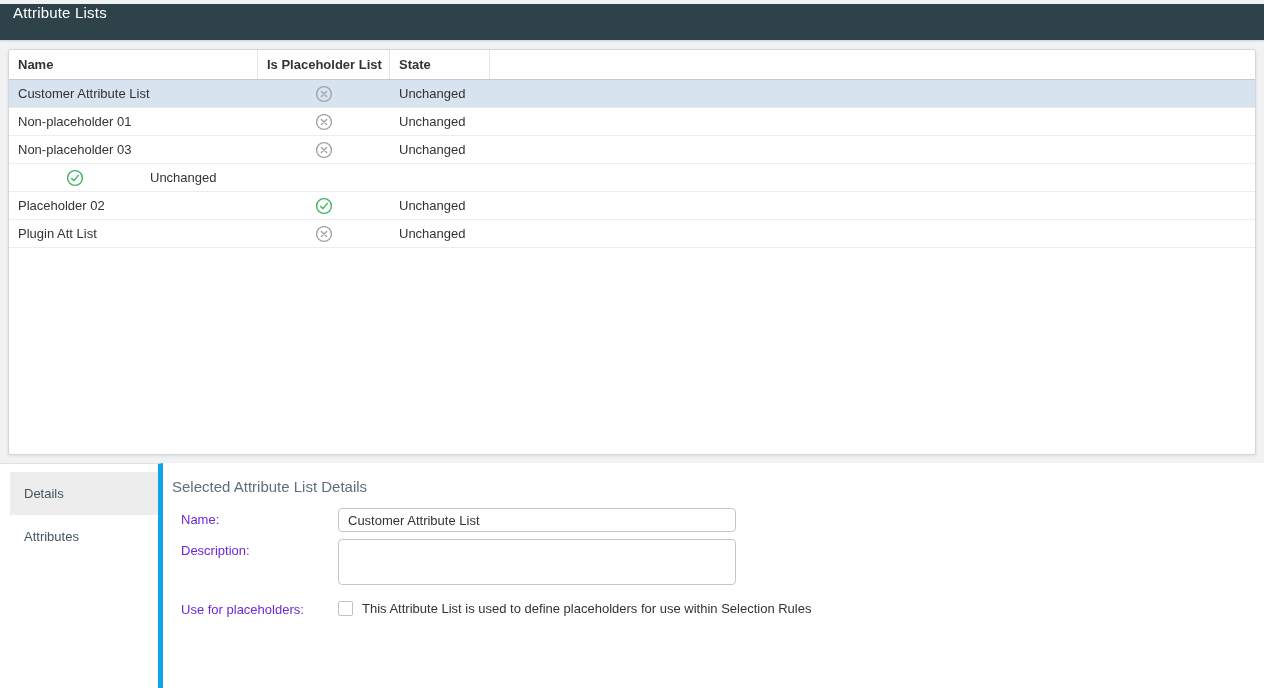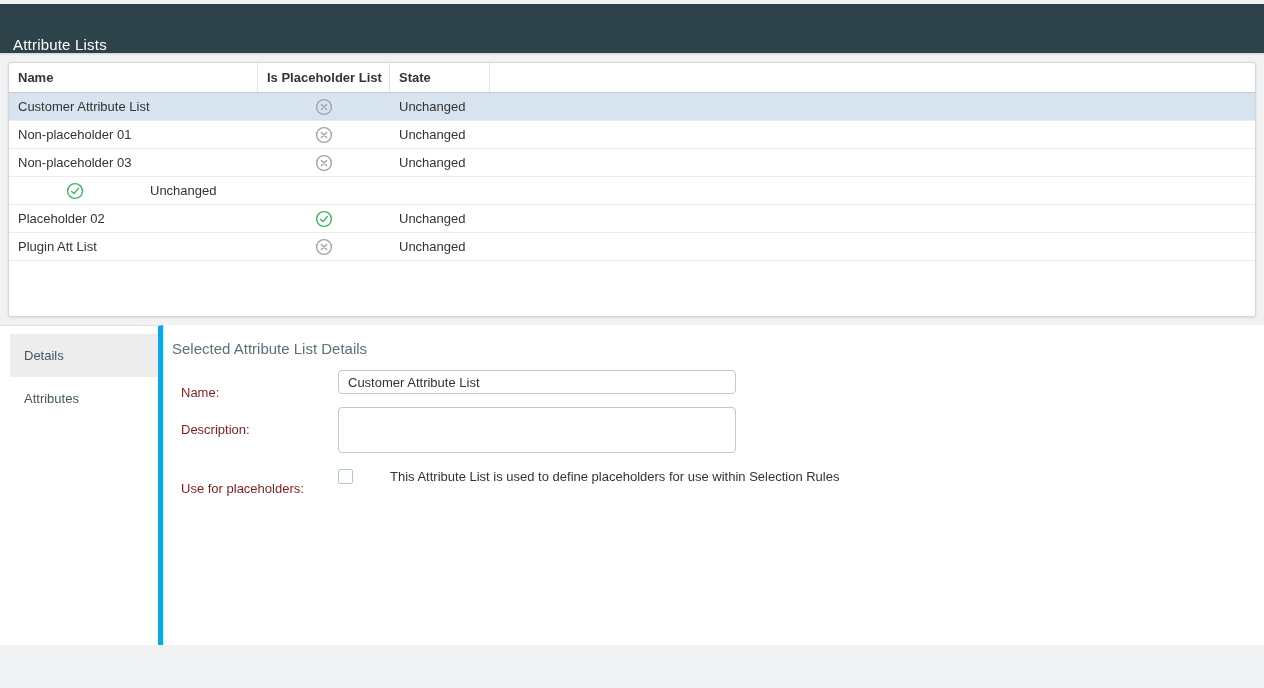--- a/index.html
+++ b/index.html
@@ -8,35 +8,35 @@
     background:#f1f2f3;
     font-family:"Liberation Sans", sans-serif;
     font-size:13px;
     color:#333;
   }
   .page { width:1264px; height:688px; position:relative; }
 
   
   .titlebar {
     margin-top:4px;
-    height:49px;
+    height:36px;
     background:#2e424a;
     color:#ffffff;
     display:flex;
-    align-items:flex-end;
+    align-items:flex-start;
     padding-left:13px;
     font-size:15px;
     letter-spacing:.2px;
     box-shadow:0 1px 2px rgba(0,0,0,.15);
   }
 
   
   .table-card {
     margin:9px 8px 0 8px;
-    height:255px;
+    height:406px;
     background:#ffffff;
     border:1px solid #d6d6d6;
     border-radius:3px;
     box-shadow:0 1px 3px rgba(0,0,0,.10);
     overflow:hidden;
     display:flex;
     flex-direction:column;
   }
   .thead {
     display:flex;
@@ -105,22 +105,21 @@
     font-size:15px;
     font-weight:500;
     color:#5d6f79;
     margin-bottom:13px;
   }
   .form-row { display:flex; margin-bottom:7px; }
   .form-label {
     width:166px;
     flex:0 0 166px;
     padding:4px 0 0 9px;
-    color:#7f1d1d;
-    margin-top:11px;
+    color:#6d28d9;
   }
   .text-input {
     width:398px;
     height:24px;
     border:1px solid #c6c6c6;
     border-radius:4px;
     padding:0 9px;
     font-family:"Liberation Sans", sans-serif;
     font-size:13px;
     color:#333;
@@ -134,21 +133,21 @@
     border-radius:4px;
     padding:4px 9px;
     font-family:"Liberation Sans", sans-serif;
     font-size:13px;
     color:#333;
     outline:none;
     resize:none;
     background:#fff;
   }
   .checkbox-row { display:flex; margin-top:13px; }
-  .checkbox-wrap { display:flex; align-items:flex-start; padding-top:2px;gap:28px; }
+  .checkbox-wrap { display:flex; align-items:flex-start; padding-top:2px; }
   .checkbox {
     appearance:none;
     -webkit-appearance:none;
     width:15px;
     height:15px;
     border:1px solid #b5c6d0;
     border-radius:2px;
     background:#fff;
     margin:1px 9px 0 0;
     cursor:pointer;

